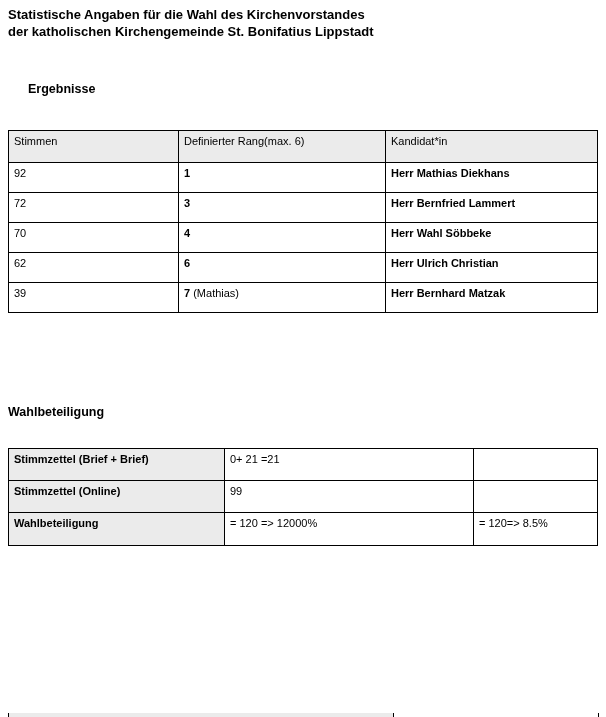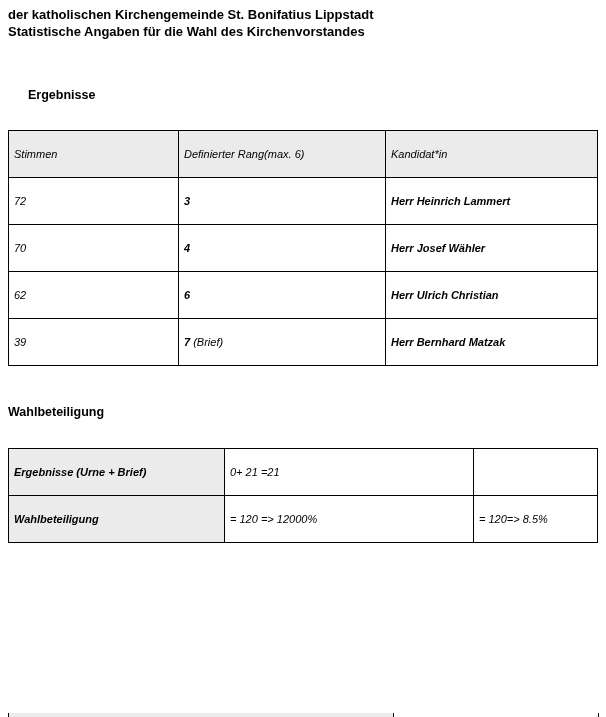--- a/index.html
+++ b/index.html
@@ -13,30 +13,30 @@
     font-family:"Liberation Sans", sans-serif;color:var(--text);
   }
   .doc{position:relative;width:606px;height:717px;overflow:hidden;background:#fff;}
   .title{
     position:absolute;left:8px;top:6px;
     font-weight:bold;font-size:13px;line-height:17px;letter-spacing:0;
   }
   .section-heading{
     position:absolute;left:8px;font-weight:bold;font-size:12.5px;
   }
-  #h-ergebnisse{top:88px;padding-left:20px;}
+  #h-ergebnisse{top:82px;padding-left:20px;}
   #h-wahlbeteiligung{top:405px;}
   table{
     position:absolute;left:8px;width:589px;
     border-collapse:collapse;table-layout:fixed;
   }
   td,th{
     border:1.5px solid var(--border);
     font-size:11px;font-weight:normal;text-align:left;vertical-align:top;
-    padding:16px 5px;line-height:14px;overflow:hidden;font-style:italic;
+    padding:3px 5px;line-height:14px;overflow:hidden;
   }
   #table-ergebnisse{top:130px;}
   #table-wahlbeteiligung{top:448px;}
   #table-stimmen{top:652px;}
   .shaded{background:var(--shade);}
   .bold{font-weight:bold;}
   
   .fragment{
     position:absolute;left:8px;top:713px;width:589px;height:4px;overflow:hidden;
     border-left:1.5px solid var(--border);border-right:1.5px solid var(--border);
@@ -48,73 +48,83 @@
   .fragment .frag-cell-value{
     position:absolute;left:385px;top:0;right:0;height:10px;background:#fff;
   }
 </style>
 </head>
 <body>
 
 <div class="doc">
 
   <div class="title">
+    <div>Statistische Angaben für die Wahl des Kirchenvorstandes</div>
     <div>der katholischen Kirchengemeinde St. Bonifatius Lippstadt</div>
-    <div>Statistische Angaben für die Wahl des Kirchenvorstandes</div>
   </div>
 
   <div class="section-heading" id="h-ergebnisse">Ergebnisse</div>
 
   <table id="table-ergebnisse">
     <colgroup>
         <col style="width:170px">
         <col style="width:207px">
         <col style="width:212px">
       </colgroup>
     <tbody>
       <tr style="height:32px">
         <td class="shaded">Stimmen</td>
         <td class="shaded">Definierter Rang(max. 6)</td>
         <td class="shaded">Kandidat*in</td>
       </tr>
       <tr style="height:30px">
+        <td>92</td>
+        <td><span class="bold">1</span><span></span></td>
+        <td class="bold">Herr Mathias Diekhans</td>
+      </tr>
+      <tr style="height:30px">
         <td>72</td>
         <td><span class="bold">3</span><span></span></td>
-        <td class="bold">Herr Heinrich Lammert</td>
+        <td class="bold">Herr Bernfried Lammert</td>
       </tr>
       <tr style="height:30px">
         <td>70</td>
         <td><span class="bold">4</span><span></span></td>
-        <td class="bold">Herr Josef Wähler</td>
+        <td class="bold">Herr Wahl Söbbeke</td>
       </tr>
       <tr style="height:30px">
         <td>62</td>
         <td><span class="bold">6</span><span></span></td>
         <td class="bold">Herr Ulrich Christian</td>
       </tr>
       <tr style="height:30px">
         <td>39</td>
-        <td><span class="bold">7</span><span> (Brief)</span></td>
+        <td><span class="bold">7</span><span> (Mathias)</span></td>
         <td class="bold">Herr Bernhard Matzak</td>
       </tr>
     </tbody>
   </table>
 
   <div class="section-heading" id="h-wahlbeteiligung">Wahlbeteiligung</div>
 
   <table id="table-wahlbeteiligung">
     <colgroup>
         <col style="width:216px">
         <col style="width:249px">
         <col style="width:124px">
       </colgroup>
     <tbody>
       <tr style="height:32px">
-        <td class="shaded bold">Ergebnisse (Urne + Brief)</td>
+        <td class="shaded bold">Stimmzettel (Brief + Brief)</td>
         <td>0+ 21 =21</td>
+        <td></td>
+      </tr>
+      <tr style="height:32px">
+        <td class="shaded bold">Stimmzettel (Online)</td>
+        <td>99</td>
         <td></td>
       </tr>
       <tr style="height:33px">
         <td class="shaded bold">Wahlbeteiligung</td>
         <td>= 120 =&gt; 12000%</td>
         <td>= 120=&gt; 8.5%</td>
       </tr>
     </tbody>
   </table>
 

